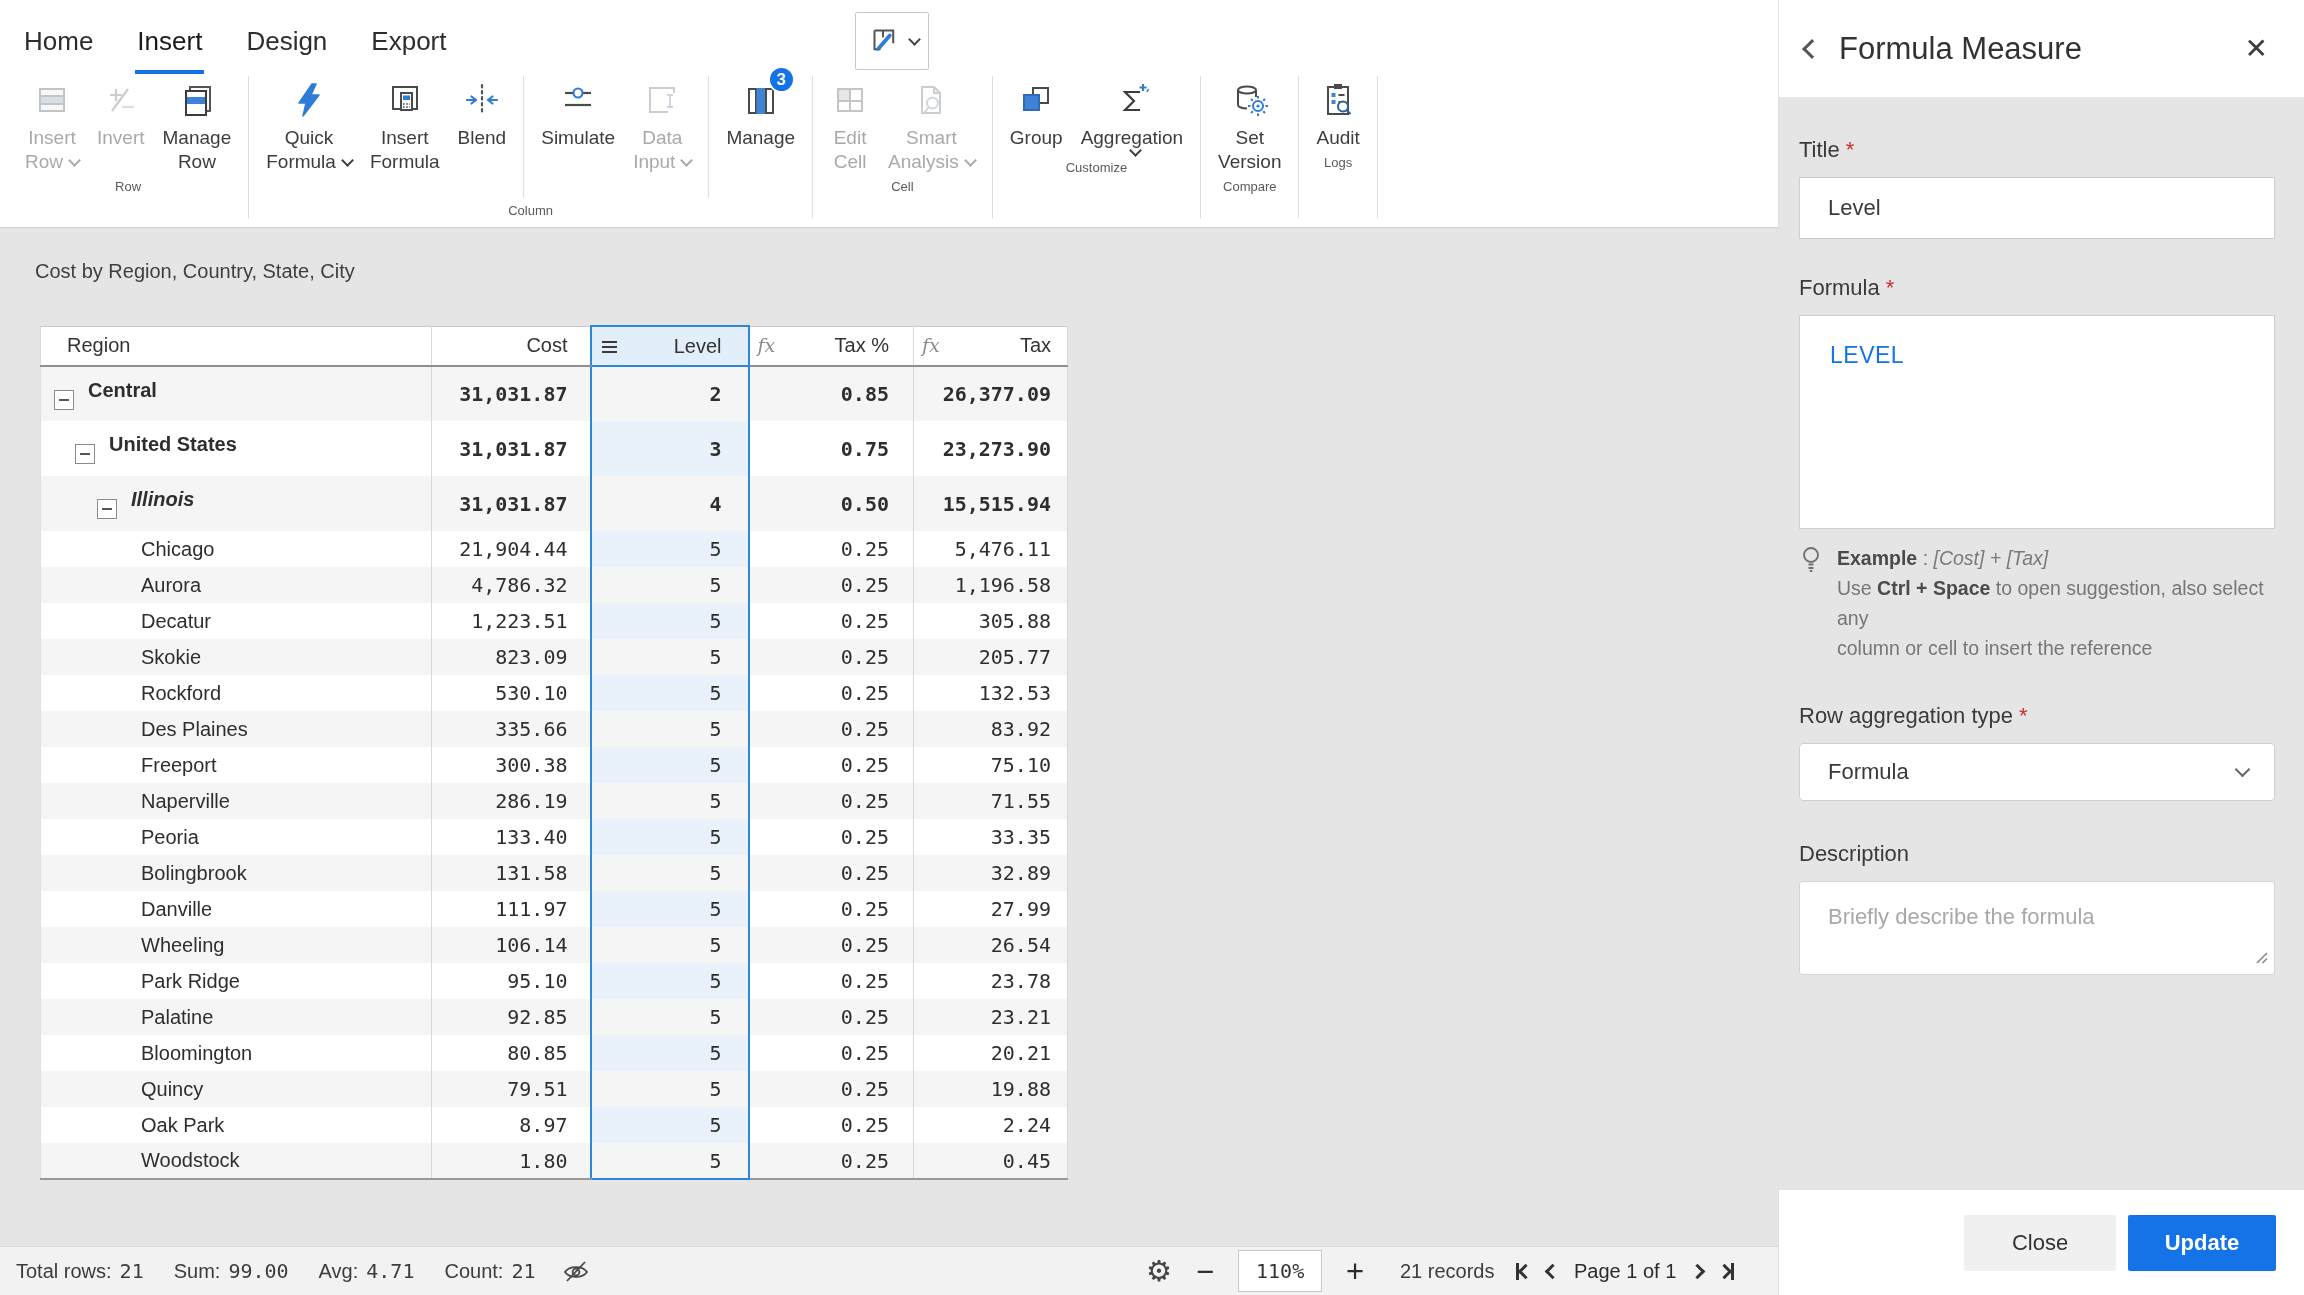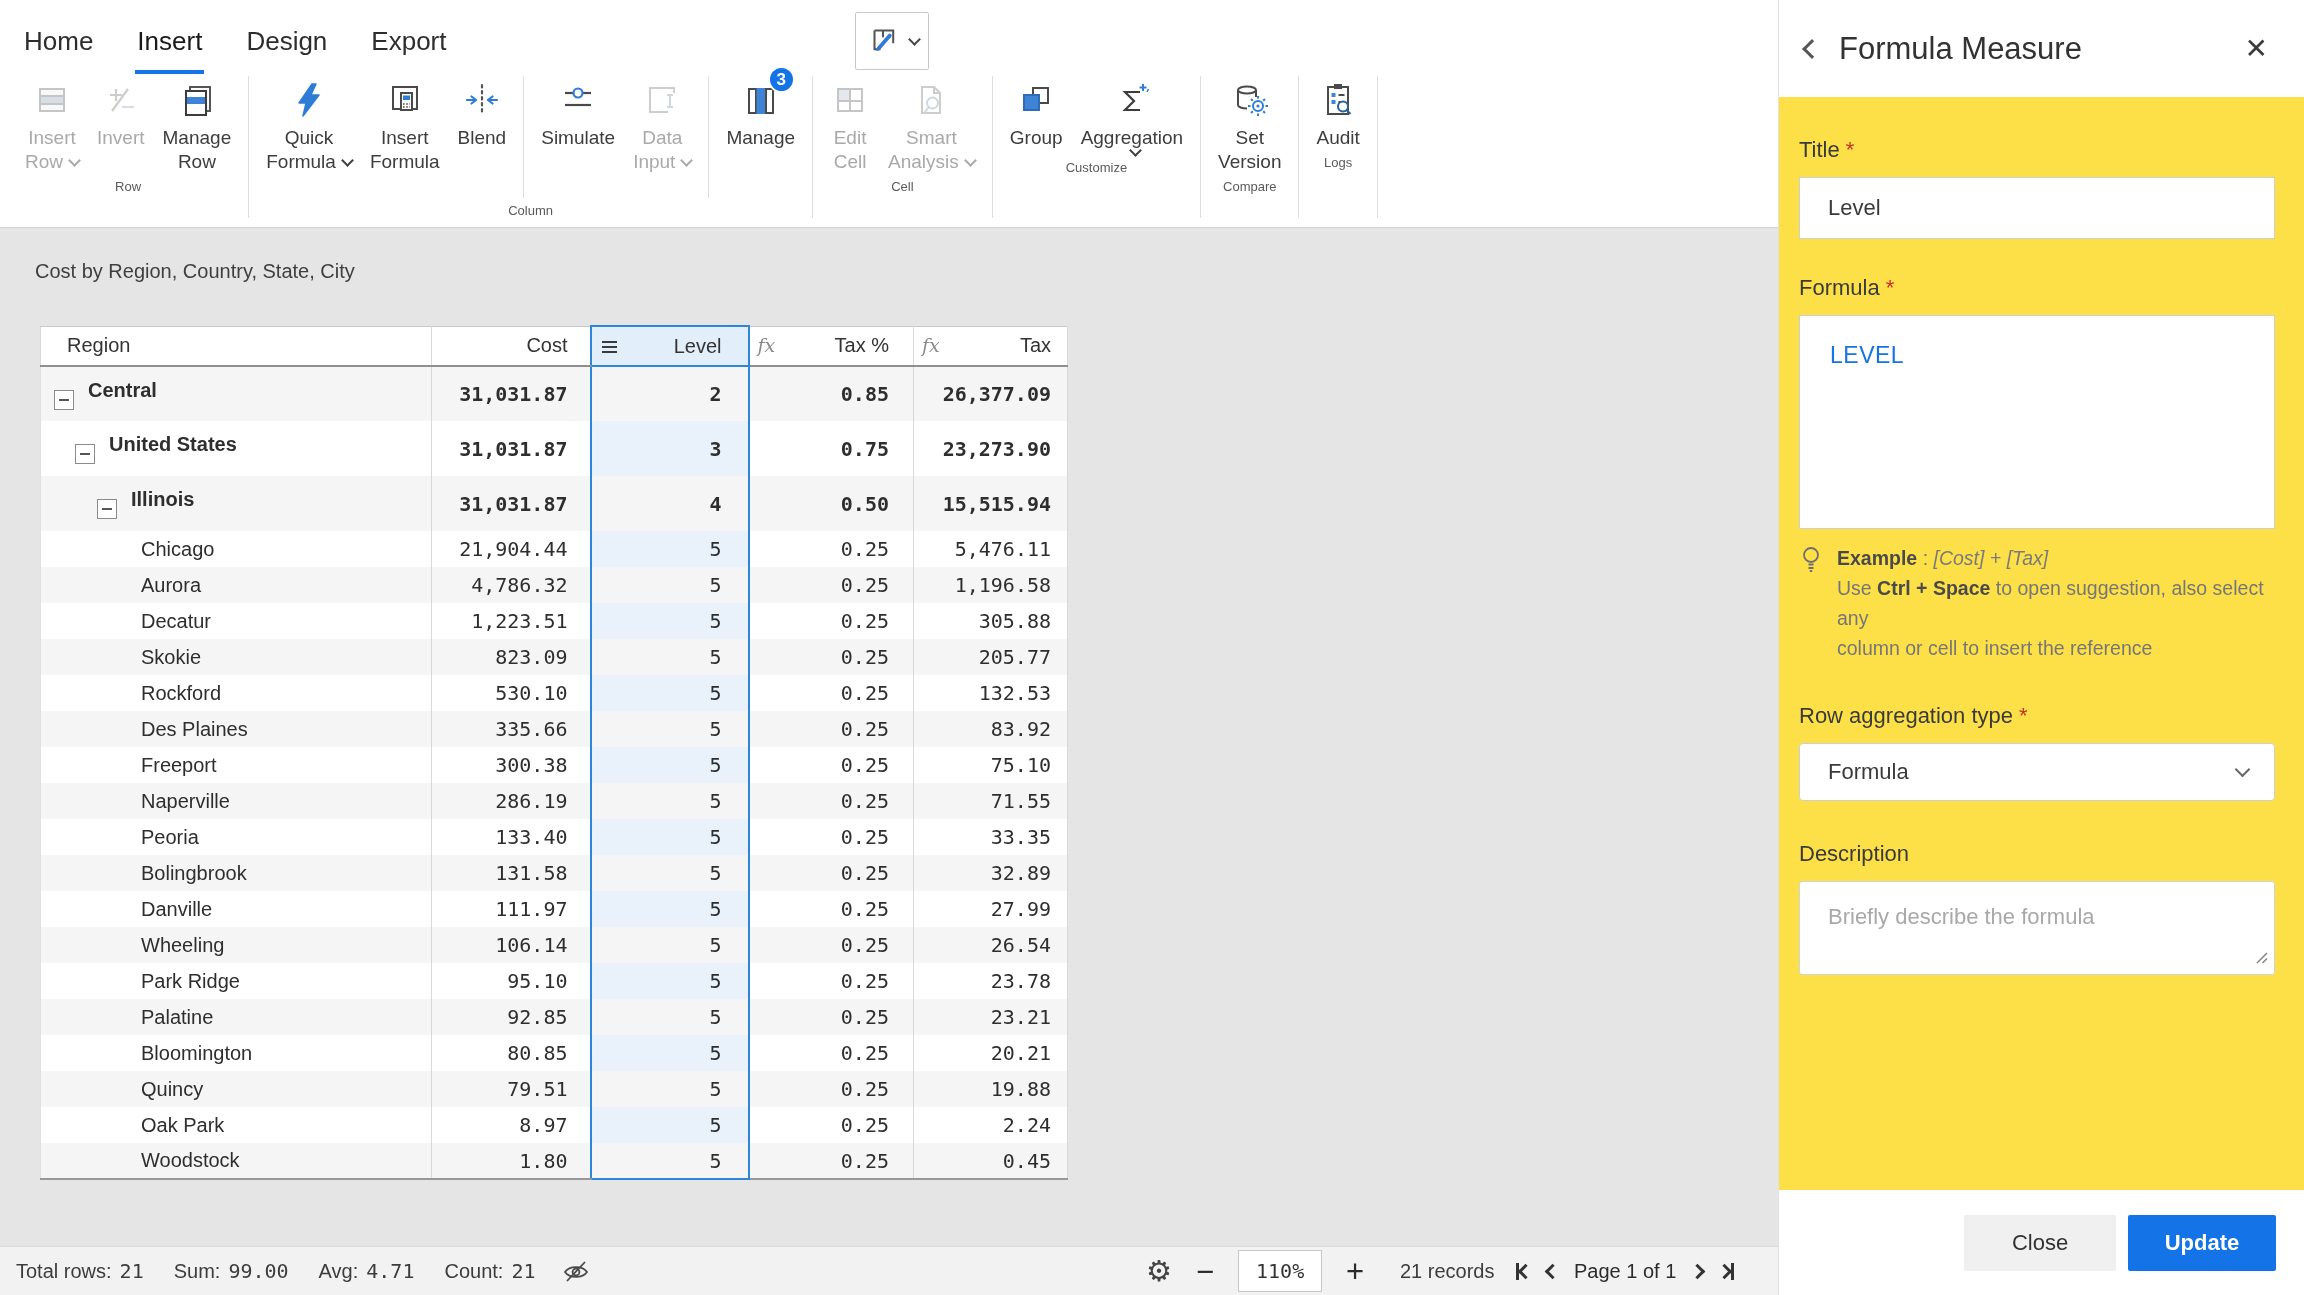--- a/index.html
+++ b/index.html
@@ -58,21 +58,21 @@
   .grid tr.grp td { height:55px; }
   .grid td.c-region { border-left:1px solid #e0e0e0; border-right:1px solid #d8d8d8; text-align:left; white-space:nowrap; }
   .grid td.c-cost { text-align:right; padding-right:22px; }
   .grid td.c-taxp { text-align:right; padding-right:24px; border-right:1px solid #d8d8d8; }
   .grid td.c-tax { text-align:right; padding-right:16px; border-right:1px solid #d8d8d8; }
   .grid tr.stripe td { background:#f5f5f6; }
   .grid td.sel { background:#e9f2fb; border-left:2px solid #2e86d9; border-right:2px solid #2e86d9; text-align:right; padding-right:26px; }
   .grid tr:last-child td { border-bottom:2px solid #989898; }
   .grid tr:last-child td.sel { border-bottom:2px solid #2e86d9; }
   .grid tr.grp .nm, .grid tr.grp .num { font-weight:700; }
-  .lvl0 { padding-left:13px; } .lvl1 { padding-left:34px; } .lvl2 { padding-left:56px; } .lvl3 { padding-left:100px; }
+  .lvl0 { padding-left:13px; } .lvl1 { padding-left:34px; } .lvl2 { padding-left:56px;font-style:italic; } .lvl3 { padding-left:100px; }
   .tog { width:20px; height:20px; border:1.5px solid #8b8b8b; background:#fff; display:inline-flex; align-items:center;
          justify-content:center; margin-right:14px; vertical-align:-4px; cursor:pointer; }
   .tog::after { content:""; width:10px; height:2px; background:#555; }
 
   
   .statusbar { position:absolute; left:0; bottom:0; width:1778px; height:49px; background:#f2f2f3;
                border-top:1px solid #dadada; display:flex; align-items:center; font-size:20px; color:#3c3c3c; }
   .stats { display:flex; gap:30px; padding-left:16px; align-items:center; }
   .stat .sl { margin-right:8px; }
   .eyeoff { margin-left:4px; display:flex; align-items:center; cursor:pointer; }
@@ -86,21 +86,21 @@
   .pch.l { transform:rotate(45deg); } .pch.r { transform:rotate(-135deg); }
   .pbar { width:3px; height:17px; background:#333; display:inline-block; }
   .pbtn { display:flex; align-items:center; gap:1px; cursor:pointer; }
 
   
   .panel { position:absolute; right:0; top:0; width:526px; height:1295px; background:#fff; border-left:1px solid #e2e2e2; }
   .p-head { height:97px; display:flex; align-items:center; padding:0 36px 0 26px; background:#fff; }
   .backch { width:14px; height:14px; border-left:3px solid #555; border-bottom:3px solid #555; transform:rotate(45deg); cursor:pointer; }
   .p-title { font-size:31px; color:#323232; margin-left:20px; flex:1; }
   .closex { font-size:28px; color:#3c3c3c; cursor:pointer; }
-  .p-body { position:absolute; top:97px; bottom:105px; left:0; right:0; background:#fde047; padding:40px 30px 0 20px; overflow:hidden; }
+  .p-body { position:absolute; top:97px; bottom:105px; left:0; right:0; background:#e5e5e5; padding:40px 30px 0 20px; overflow:hidden; }
   .plabel { font-size:22px; color:#3a3a3a; margin-bottom:14px; }
   .req { color:#c9302c; margin-left:6px; }
   .pinput { width:476px; height:62px; border:1px solid #cfcfcf; background:#fff; font-size:22px; color:#3a3a3a;
             padding-left:28px; font-family:"Liberation Sans",sans-serif; }
   .formula-box { width:476px; height:214px; border:1px solid #cfcfcf; background:#fff; padding:26px 0 0 30px; cursor:text; }
   .code { color:#1473e6; font-size:23px; letter-spacing:.5px; }
   .hint { position:relative; padding-left:38px; margin-top:14px; font-size:19.5px; color:#767676; line-height:30px; width:486px; }
   .bulb { position:absolute; left:0; top:2px; }
   .hint b { color:#4a4a4a; }
   .hint .ex { font-style:italic; color:#7a7a7a; }

